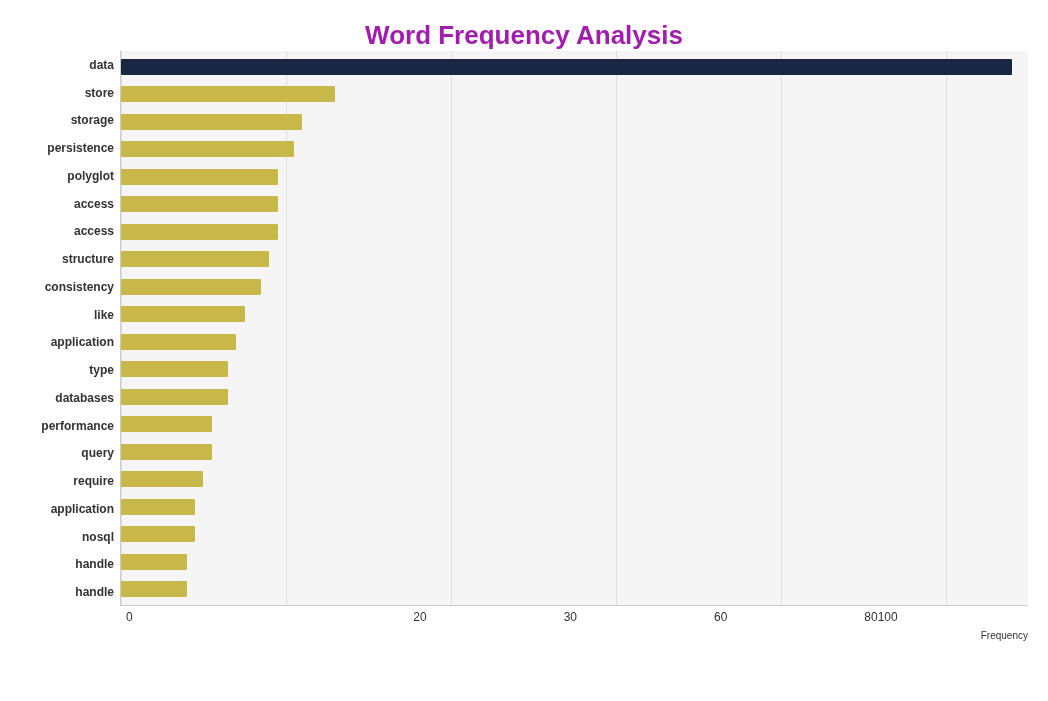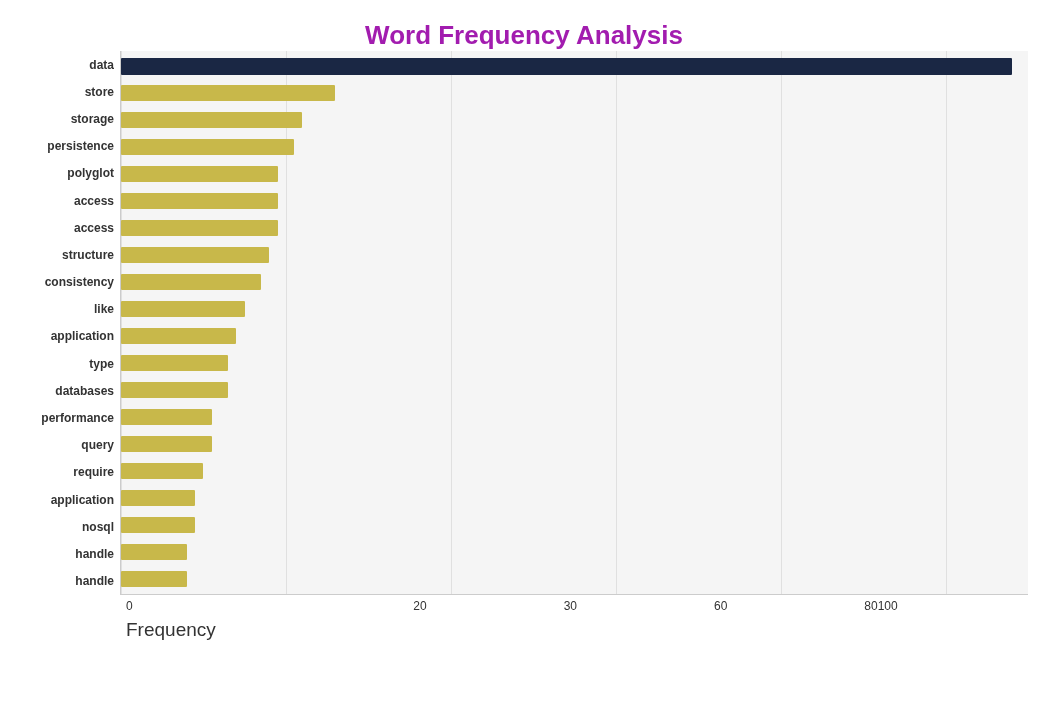--- a/index.html
+++ b/index.html
@@ -105,22 +105,22 @@
     }
     .x-tick {
       font-size: 12px;
       color: #333;
       text-align: right;
       flex: 1;
     }
     .x-tick:first-child { text-align: left; }
     .x-tick:last-child { text-align: left; }
     .x-axis-label {
-      text-align: left;
-      font-size: 19px;
+      text-align: right;
+      font-size: 10px;
       color: #333;
       margin-top: 4px;
     }
   </style>
 </head>
 <body>
 
 <div class="chart-container">
   <div class="chart-title">Word Frequency Analysis</div>
   <div class="chart-area">

